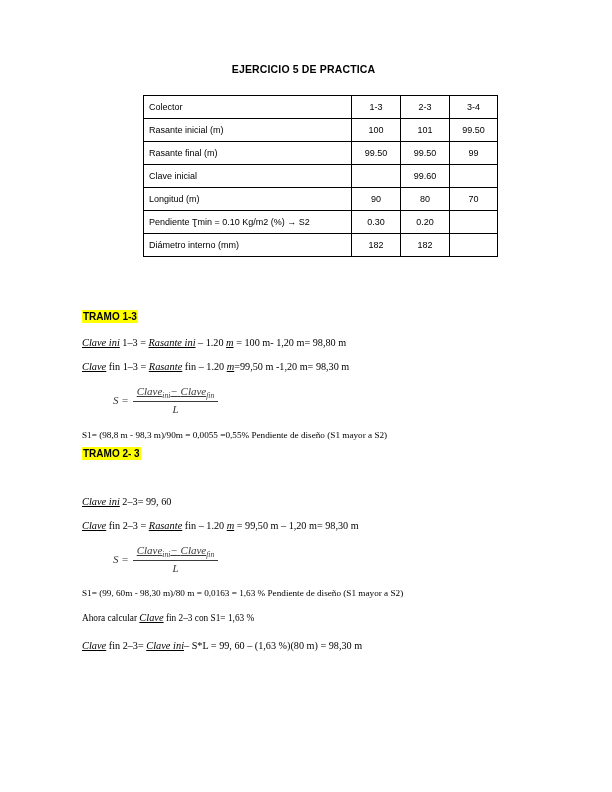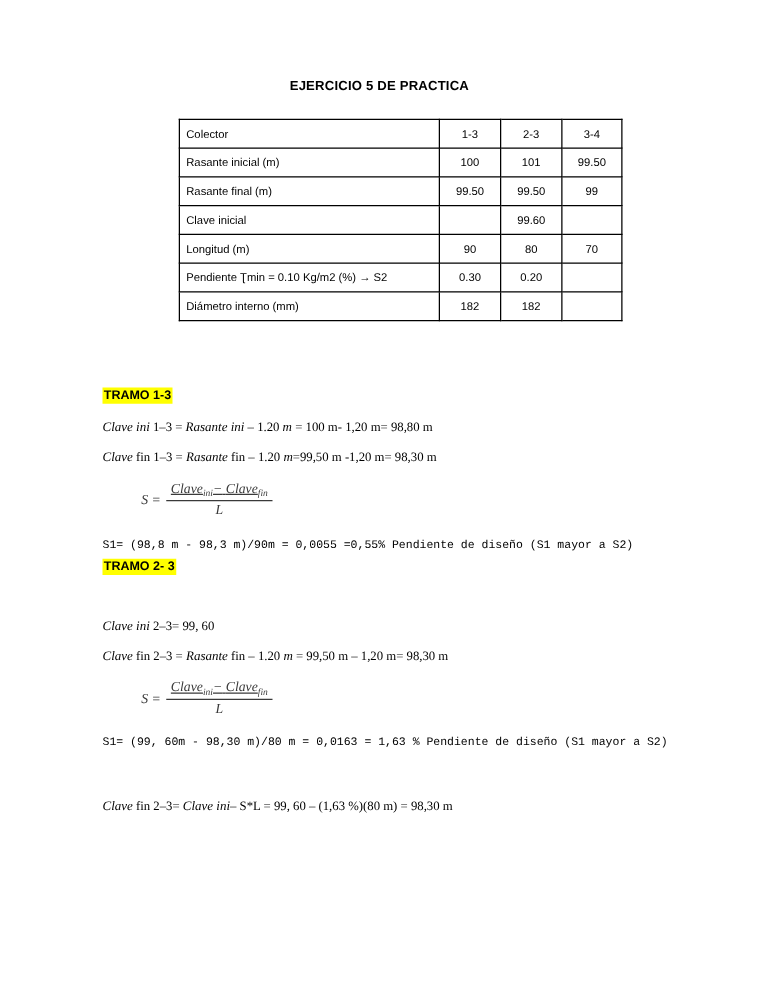--- a/index.html
+++ b/index.html
@@ -90,28 +90,29 @@
   .line {
     font-size: 9.6px;
     line-height: 1.0;
     margin: 0;
     white-space: nowrap;
   }
   .it {
     font-family: "Liberation Serif", serif;
     font-style: italic;
     font-size: 10.4px;
+    text-decoration: underline;
   }
   .rm {
     font-family: "Liberation Serif", serif;
     font-style: normal;
     font-size: 10.2px;
   }
   .sans {
-    font-family: Liberation Mono, monospace;
+    font-family: Liberation Serif, serif;
     font-size: 9.3px;
   }
 
   
   .formula {
     position: absolute;
     font-family: "Liberation Serif", serif;
     color: #3a3a3a;
     font-size: 10.5px;
     white-space: nowrap;
@@ -231,18 +232,21 @@
   <div class="section line" style="top:521px;">
     <span class="it">Clave</span><span class="rm"> fin 2–3 = </span><span class="it">Rasante</span><span class="rm"> fin – 1.20 </span><span class="it">m</span><span class="rm"> = 99,50 m – 1,20 m= 98,30 m</span>
   </div>
 
   <div class="formula" style="left:113px; top:544px;">
     <span class="lhs">S =</span><span class="frac"><span class="num"><span>Clave</span><span class="sub">ini</span><span>−</span>&nbsp;<span>Clave</span><span class="sub">fin</span></span><span class="den">L</span></span>
   </div>
 
   <div class="section line sans" style="top:589px; font-size:9.2px;">S1= (99, 60m - 98,30 m)/80 m = 0,0163 = 1,63 % Pendiente de diseño (S1 mayor a S2)</div>
 
+  <div class="section line" style="top:613px;">
+    <span class="sans">Ahora calcular </span><span class="it">Clave</span><span class="sans"> fin 2–3 con S1= 1,63 %</span>
+  </div>
 
   <div class="section line" style="top:617px;margin-top:24px;">
     <span class="it">Clave</span><span class="rm"> fin 2–3= </span><span class="it">Clave ini</span><span class="rm">– S*L = 99, 60 – (1,63 %)(80 m) = 98,30 m</span>
   </div>
 
 </div>
 
 </body></html>

